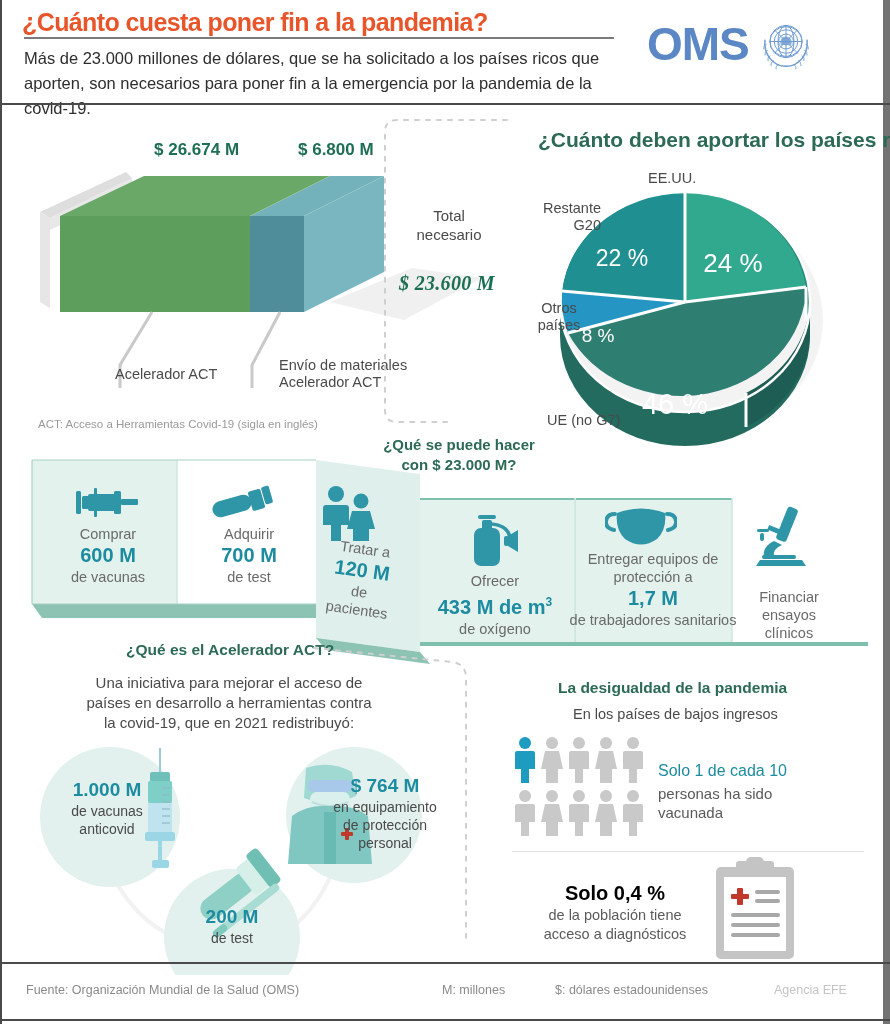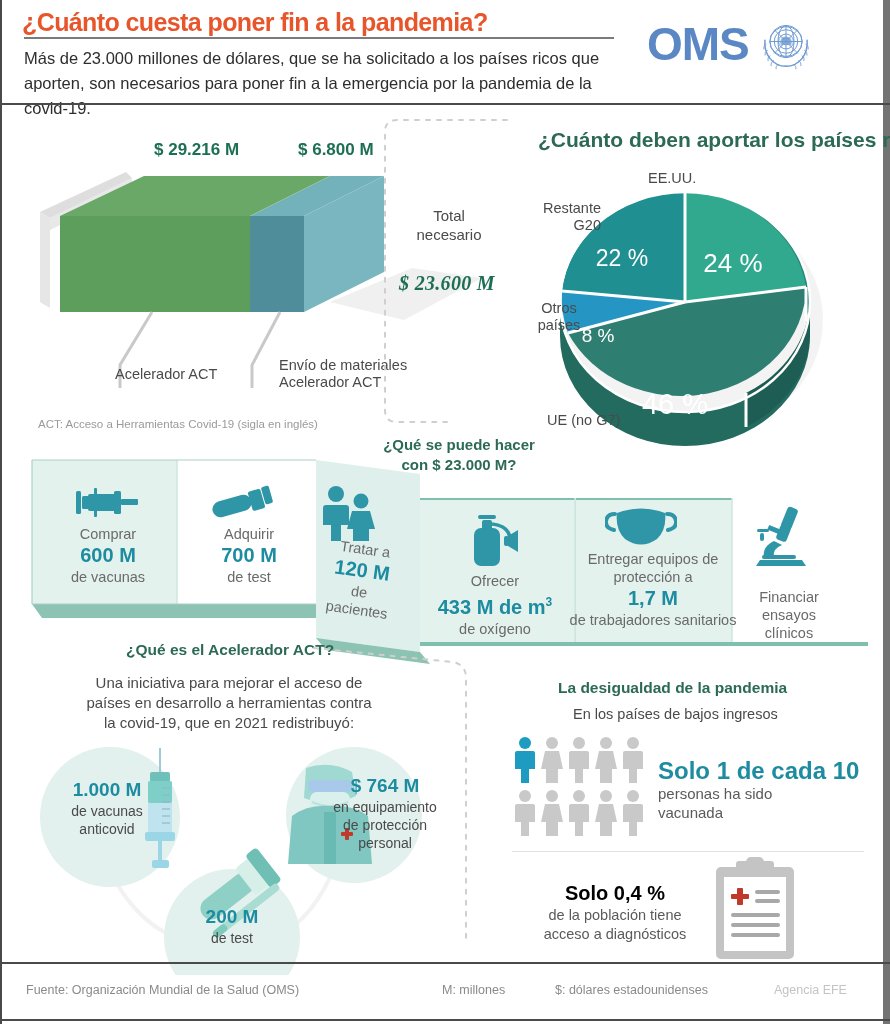--- a/index.html
+++ b/index.html
@@ -102,21 +102,21 @@
   .bubble-num{display:block;font-size:19px;font-weight:bold;color:#1d8ba0;line-height:24px;}
 
   
   #ineq-title{
     position:absolute;left:556px;top:679px;font-size:15.5px;font-weight:bold;color:#2c6a56;white-space:nowrap;
   }
   #ineq-sub{
     position:absolute;left:571px;top:706px;font-size:14.5px;color:#4a4a4a;white-space:nowrap;
   }
   #stat1-txt{position:absolute;left:656px;top:758px;font-size:15px;color:#5a5a5a;line-height:19px;}
-  #stat1-hd{font-size:24px;font-weight:bold;color:#1d8ba0;display:block;line-height:26px;white-space:nowrap;}
+  #stat1-hd{font-size:16px;font-weight:normal;color:#1d8ba0;display:block;line-height:26px;white-space:nowrap;}
   #stat2-txt{position:absolute;left:513px;top:880px;width:200px;text-align:center;font-size:14.5px;color:#5a5a5a;line-height:19px;}
   #stat2-hd{font-size:20px;font-weight:bold;color:#000000;display:block;line-height:26px;}
   #ineq-rule{position:absolute;left:510px;top:851px;width:352px;height:1px;background:#e2e2e2;}
 
   
   #foot-sep{position:absolute;left:0;top:962px;width:890px;height:2px;background:#4a4a4a;}
   .foot{position:absolute;top:983px;font-size:12.5px;color:#8a8a8a;white-space:nowrap;}
   #foot-src{left:24px;}
   #foot-m{left:440px;}
   #foot-d{left:553px;}
@@ -164,21 +164,21 @@
           <path d="M80 60 q5 3 4 8"></path>
           <path d="M76 69 q5 3 3 8"></path>
         <path d="M70 77 q5 2 4 8"></path>
           <path d="M62 83 q5 2 4 7"></path>
       </g>
     </svg>
   </div>
 
   <div id="hdr-sep"></div>
 
-  <div class="barlabel" style="left:152px;top:140px;">$ 29.216 M</div>
+  <div class="barlabel" style="left:152px;top:140px;">$ 26.674 M</div>
   <div class="barlabel" style="left:296px;top:140px;">$ 6.800 M</div>
 
   <svg id="bar-svg" width="490" height="260" viewBox="0 0 490 260">
 
     <path d="M318 152 L400 118 L470 128 L392 170 Z" fill="#f0f0f0"></path>
 
     <path d="M28 62 L114 22 L120 28 L38 68 Z" fill="#dedede"></path>
     <path d="M28 62 L38 68 L38 158 L28 152 Z" fill="#e6e6e6"></path>
     <path d="M38 68 L120 28 L120 40 L38 80 Z" fill="#d6d6d6" opacity="0.55"></path>
 

